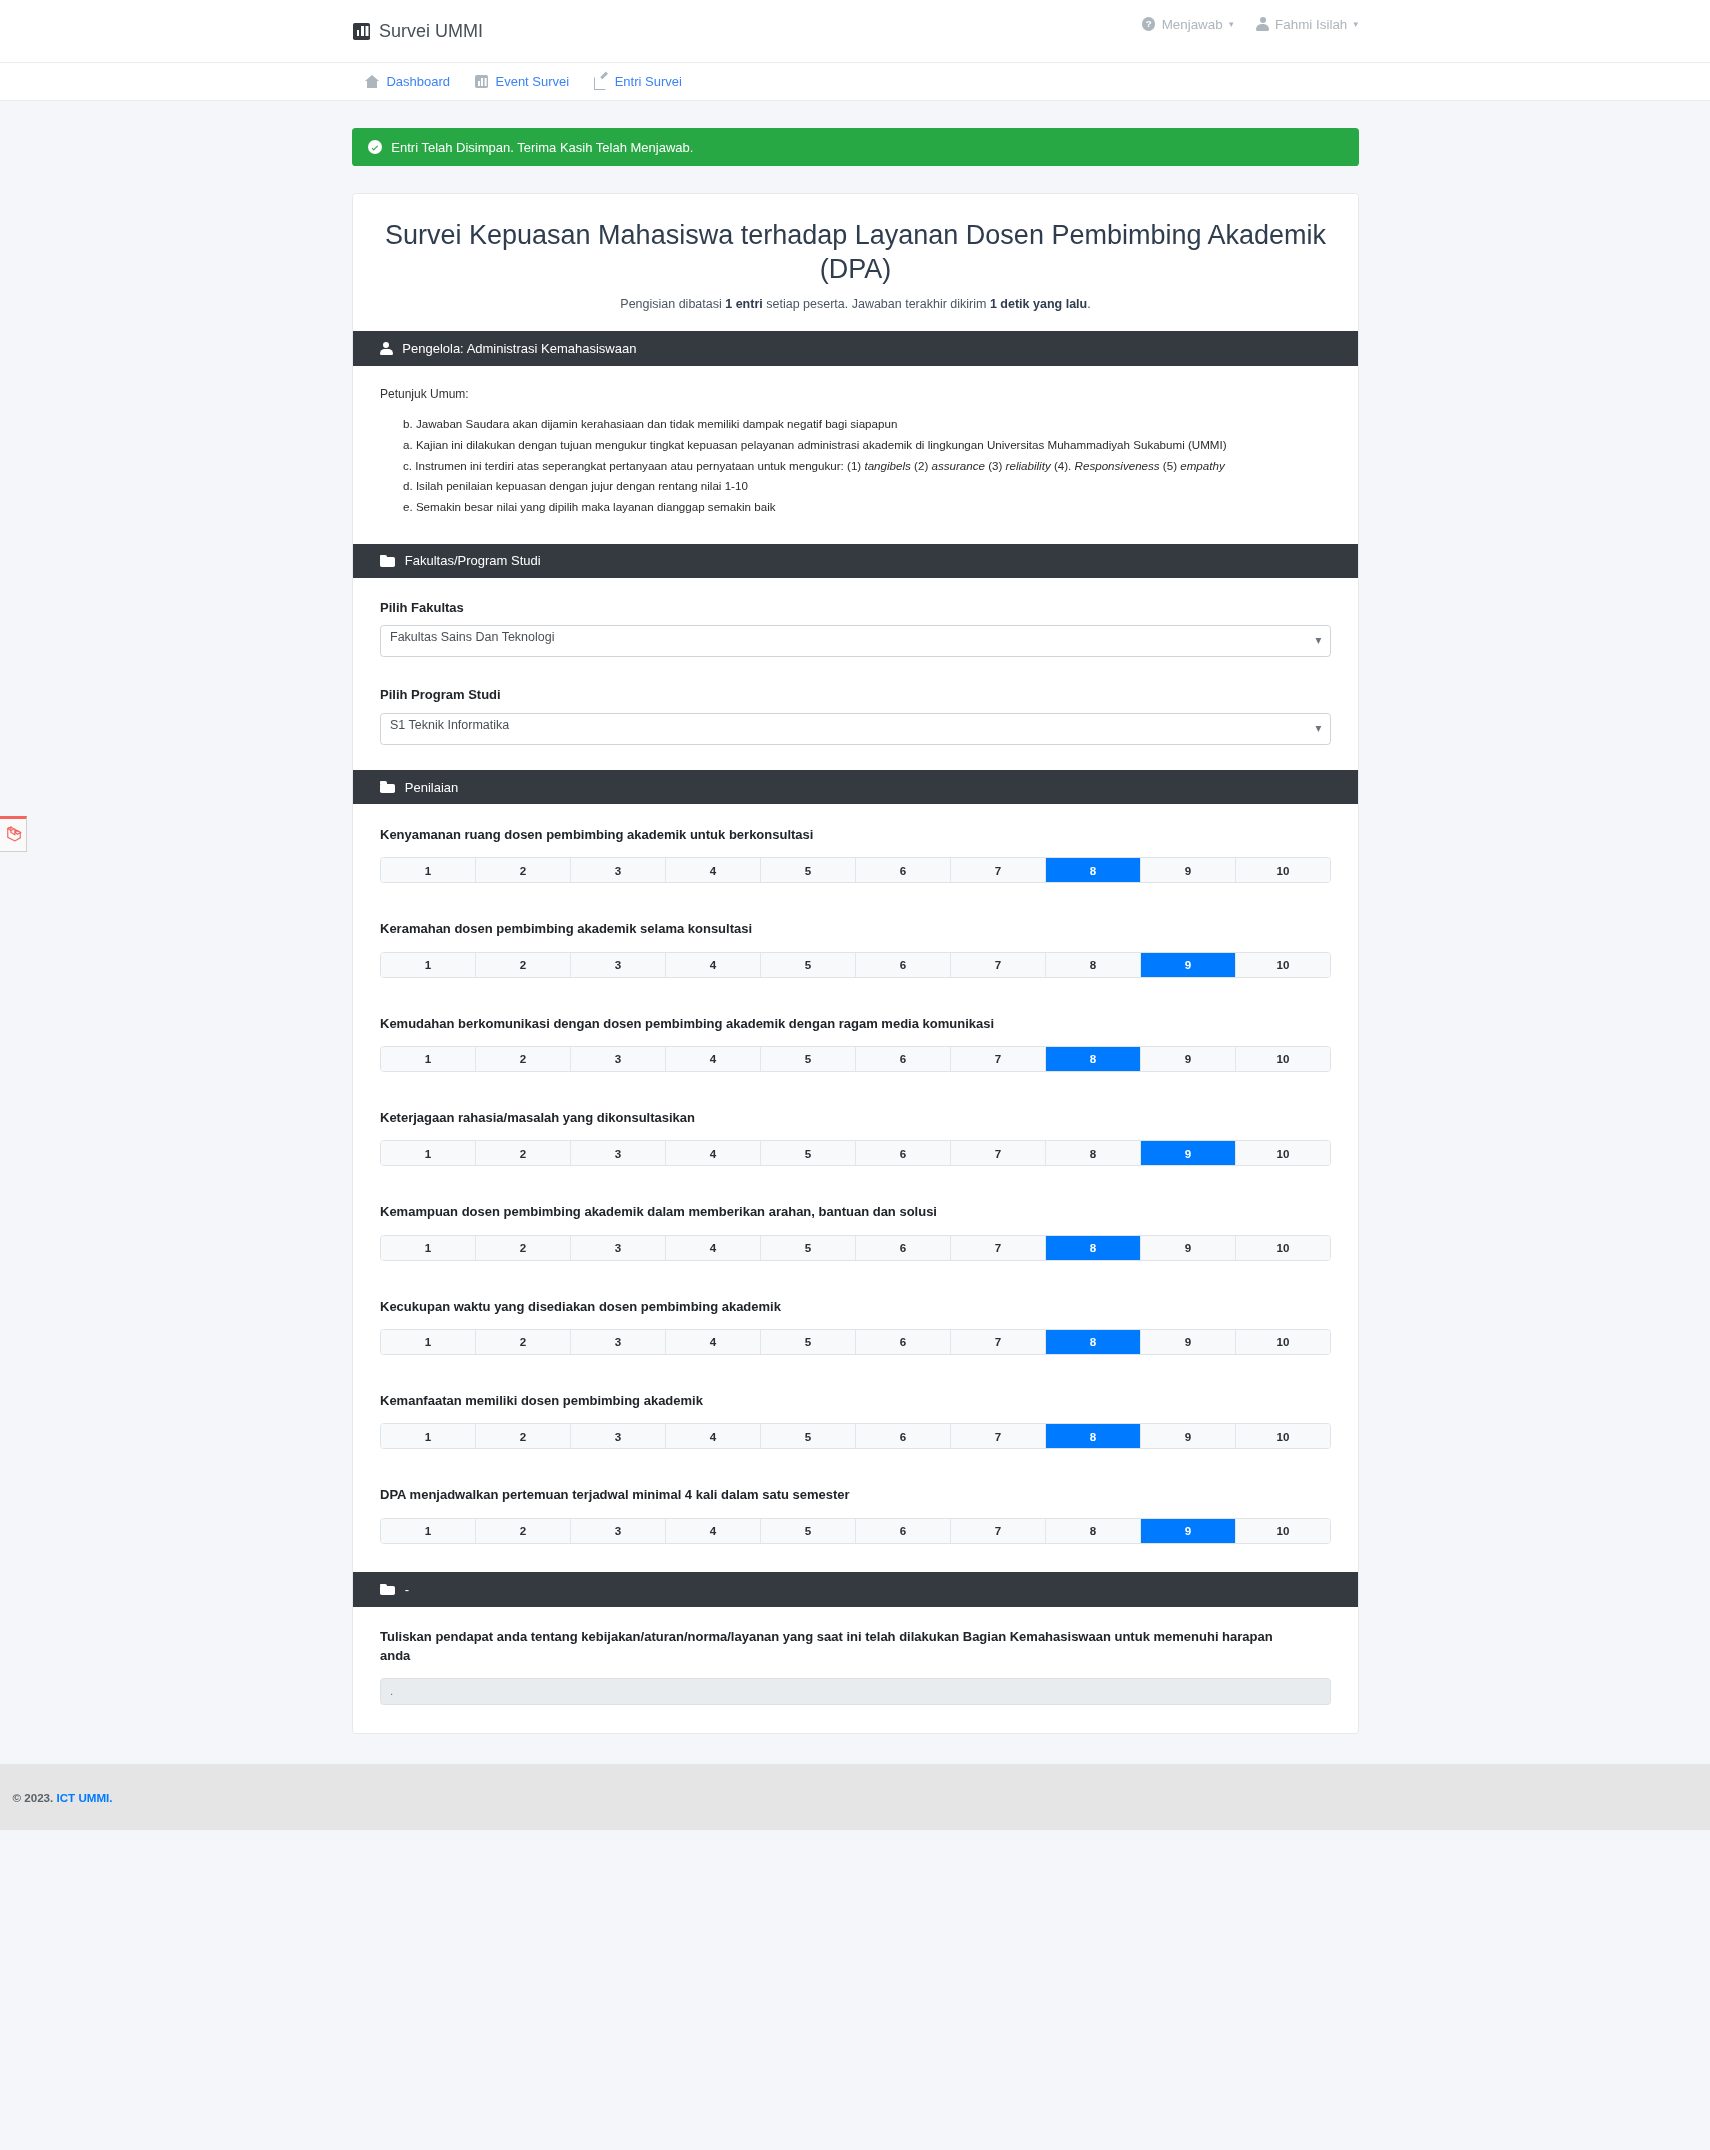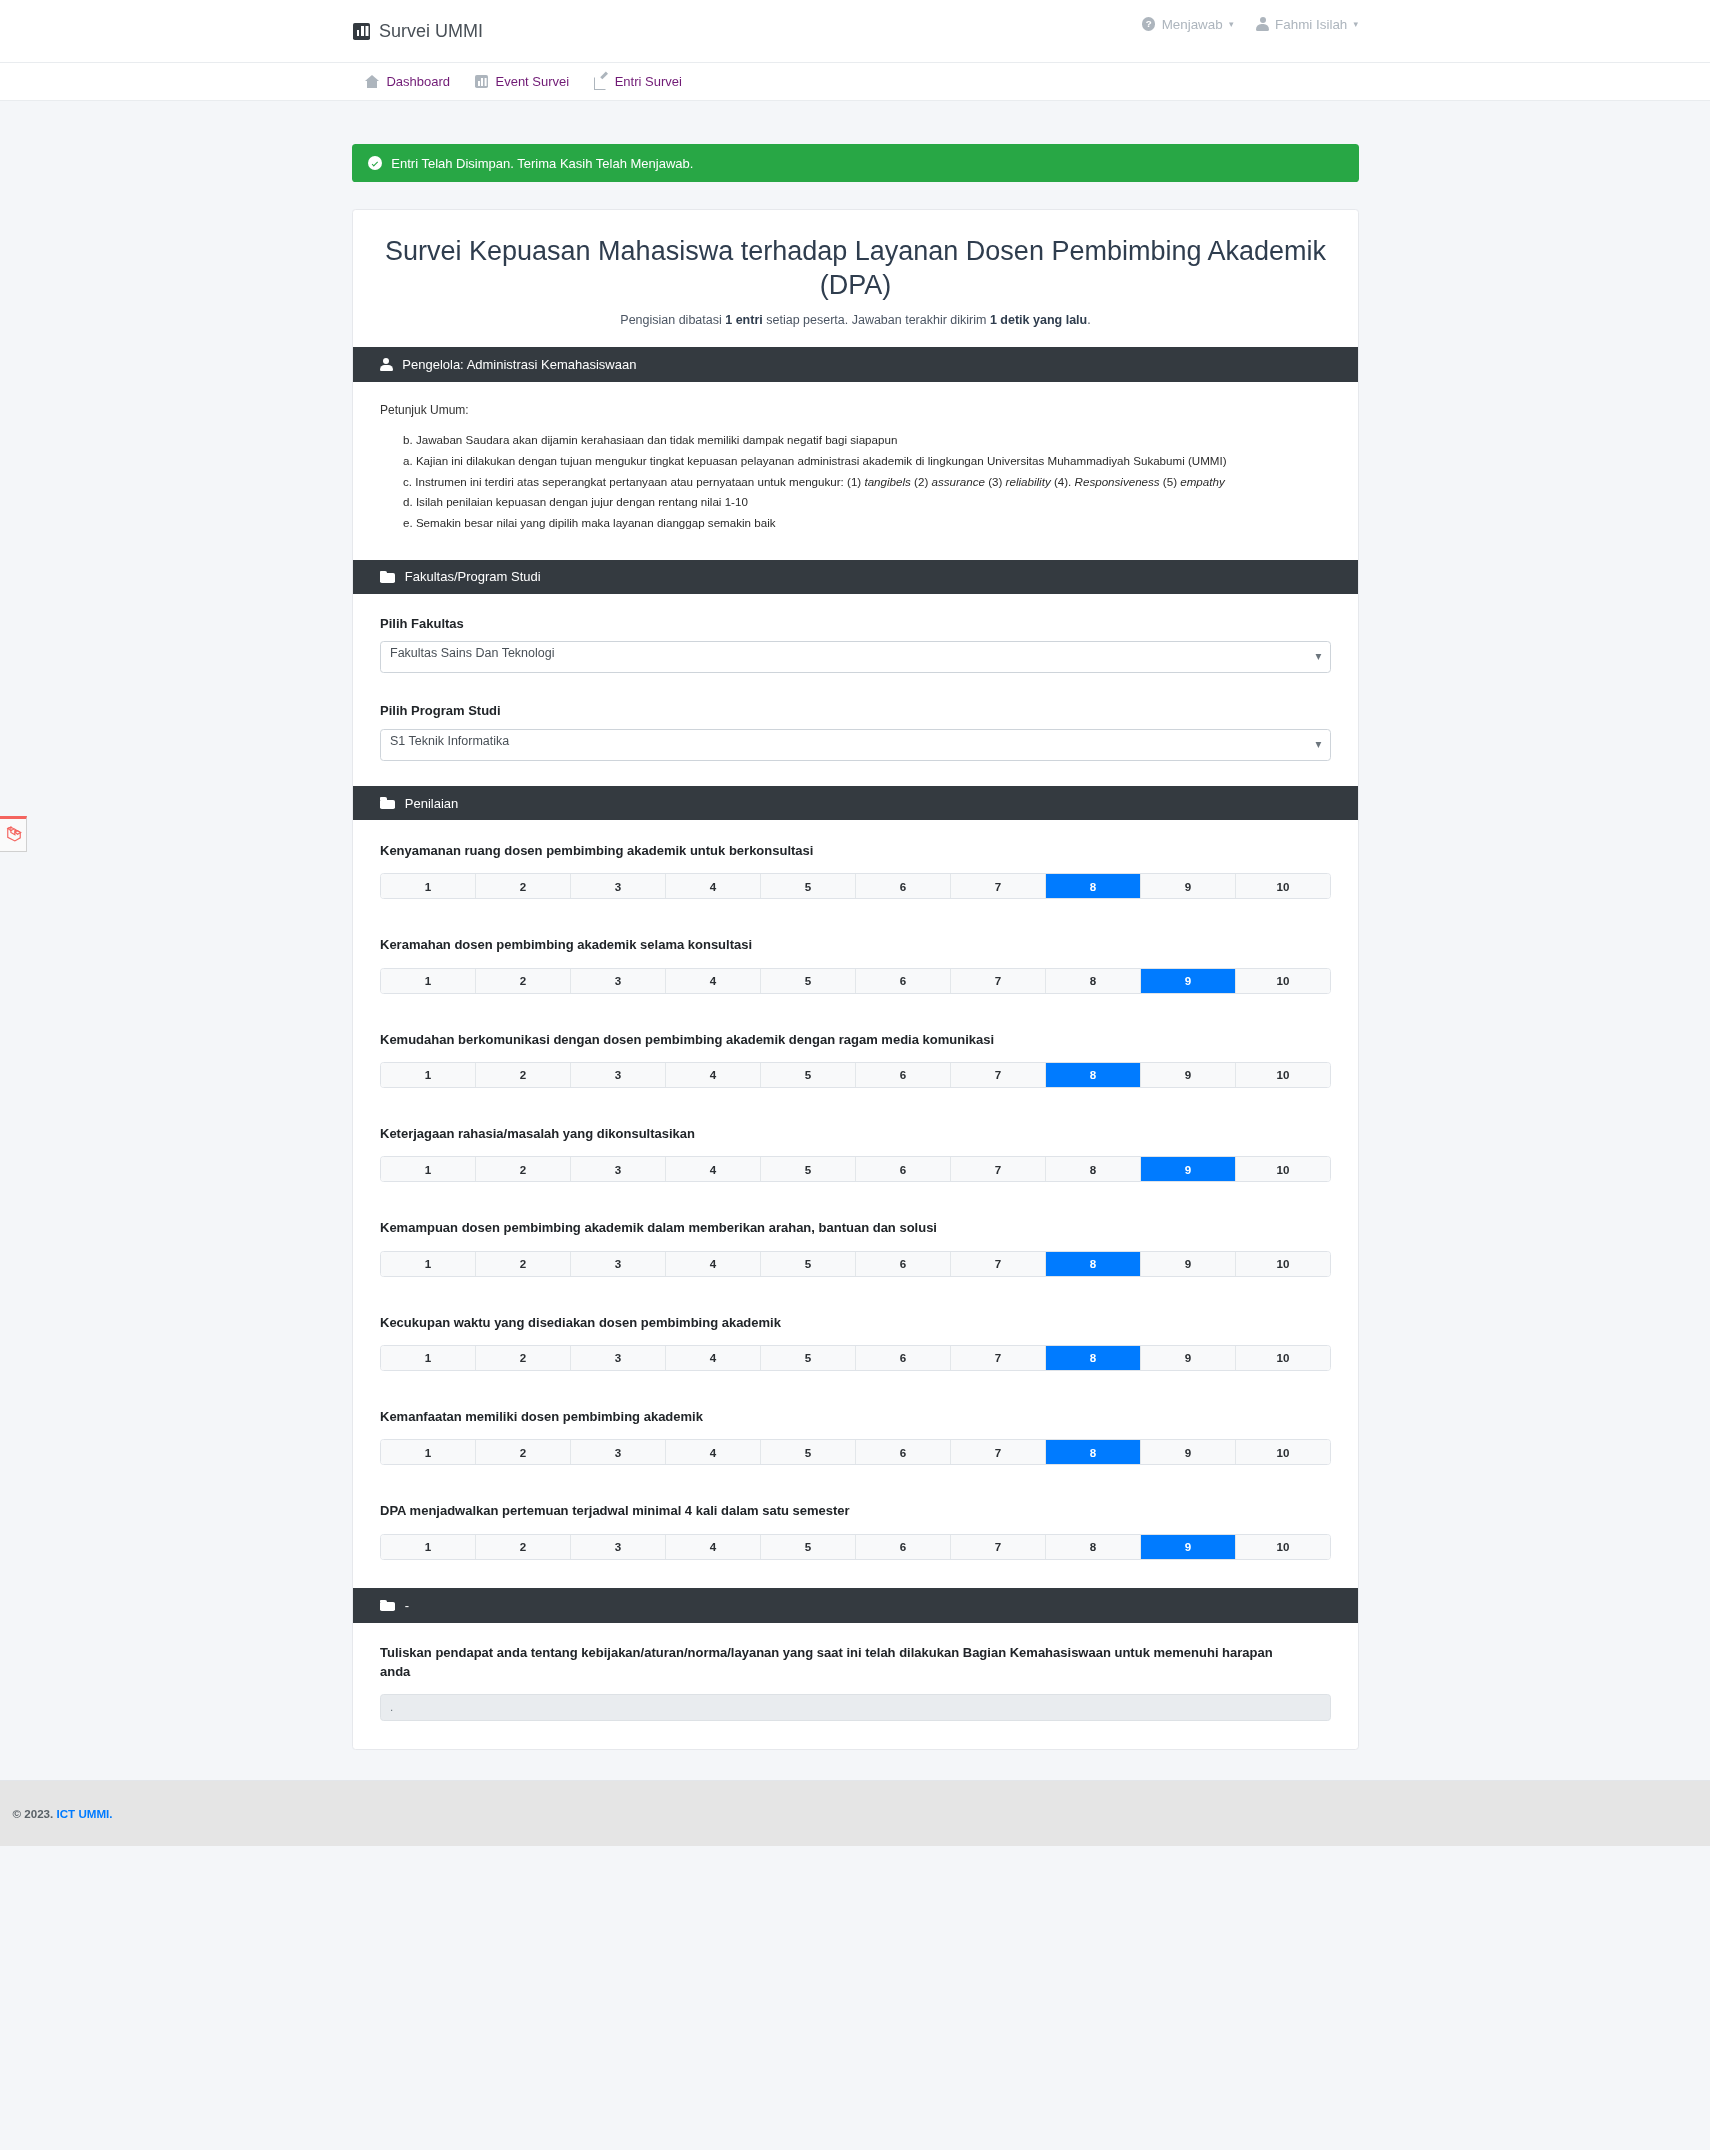--- a/index.html
+++ b/index.html
@@ -59,21 +59,21 @@
     content:"";position:absolute;left:0px;top:7.1px;width:12.5px;height:6.2px;border-radius:6.2px 6.2px 1.8px 1.8px;background:#adb5bd;
   }
   .caret { font-size:9px; color:#adb5bd; }
 
   
   .subnav {
     height:38px; background:#fff; border-bottom:0.9px solid #e9ecef;
     display:flex; align-items:center;
   }
   .subnav-inner { margin-left:365px; display:flex; align-items:center; gap:25px; }
-  .nav-link { display:flex; align-items:center; gap:7.1px; color:#701a75; font-size:13px; cursor:pointer; }
+  .nav-link { display:flex; align-items:center; gap:7.1px; color:#3b82f6; font-size:13px; cursor:pointer; }
   .ic-home{ width:14.3px;height:12.5px;position:relative; }
   .ic-home::before{
     content:""; position:absolute; left:0; top:0;
     border-left:7.1px solid transparent;border-right:7.1px solid transparent;border-bottom:6.2px solid #adb5bd;
   }
   .ic-home::after{
     content:""; position:absolute; left:2.2px; top:5.3px; width:9.8px; height:7.1px; background:#adb5bd;
   }
   .ic-chart{
     width:13.4px;height:13.4px;background:#adb5bd;border-radius:1.8px;position:relative;
@@ -92,21 +92,21 @@
     content:"";position:absolute;left:0;top:1.8px;width:9.8px;height:11.6px;
     border:1.8px solid #adb5bd;border-top-color:transparent;border-right-color:transparent;
   }
   .ic-pencil::after{
     content:"";position:absolute;right:-0.9px;top:-0.9px;width:8px;height:2.7px;background:#adb5bd;
     transform:rotate(-45deg);transform-origin:center;
   }
 
   
   .container {
-    width:1007px; margin:16px auto; padding-top:27px;
+    width:1007px; margin:0 auto; padding-top:27px;
   }
 
   
   .alert {
     background:#28a745; color:#fff; border-radius:3.6px;
     padding:11.6px 16px; display:flex; align-items:center; gap:9px;
     font-size:13px; margin-bottom:27px;
   }
   .chk {
     width:14.3px;height:14.3px;border-radius:50%;background:#fff;position:relative;flex:0 0 auto;

